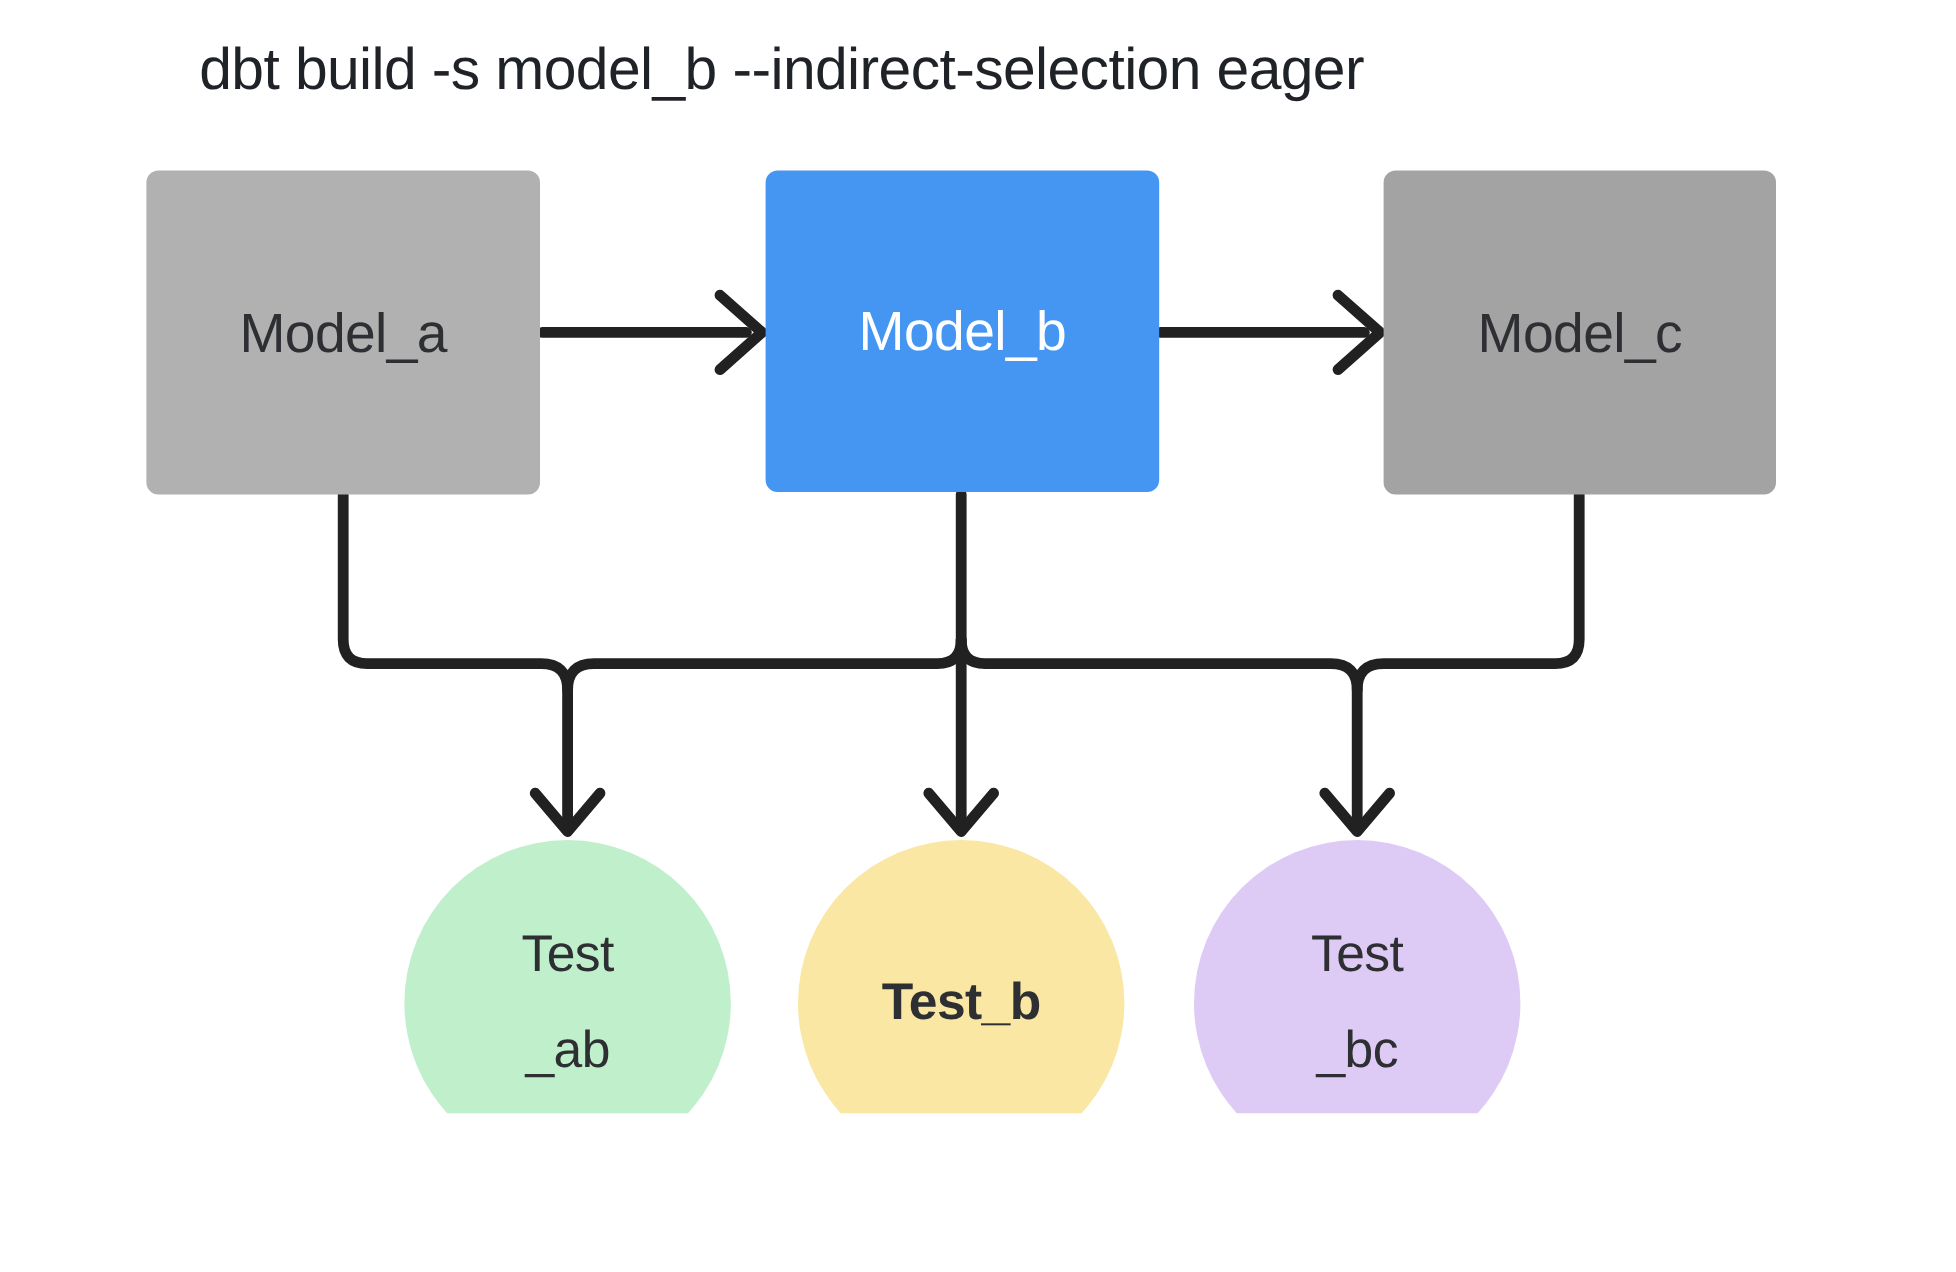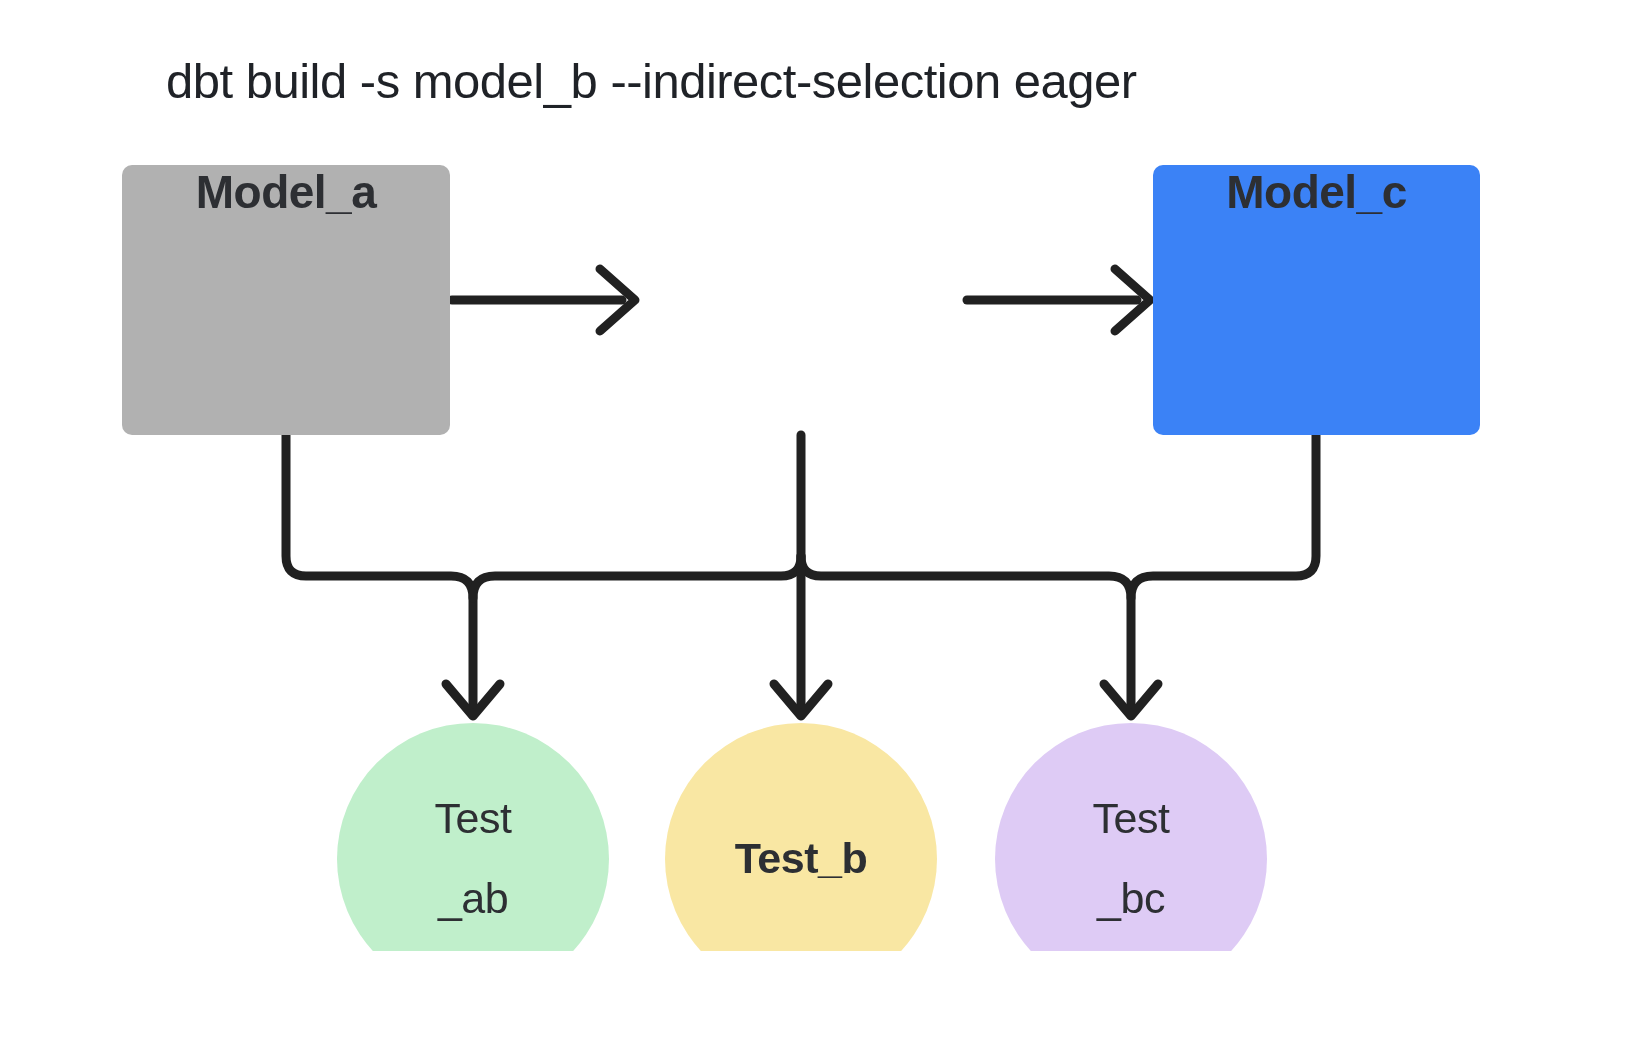--- a/index.html
+++ b/index.html
@@ -7,21 +7,20 @@
     padding: 0;
     background: var(--background, #ffffff);
     font-family: "Liberation Sans", "DejaVu Sans", sans-serif;
   }
   .canvas {
     position: relative;
     width: 1630px;
     height: 928px;
     background: var(--background, #ffffff);
     overflow: hidden;
-    margin-top: 23px;
   }
   .title {
     position: absolute;
     left: 166px;
     top: 30px;
     font-size: 49px;
     font-weight: 500;
     letter-spacing: -0.5px;
     color: var(--title-color, #1f2227);
     white-space: nowrap;
@@ -36,25 +35,25 @@
   .connectors path {
     fill: none;
     stroke: var(--connector, #212121);
     stroke-width: 9;
     stroke-linecap: round;
     stroke-linejoin: round;
   }
   .model-node {
     position: absolute;
     display: flex;
-    align-items: flex-start;
+    align-items: center;
     justify-content: center;
     border-radius: 10px;
     font-size: 46px;
-    font-weight: 700;
+    font-weight: 400;
     letter-spacing: -0.5px;
   }
   #node-model-a { left: 122px; top: 142px; width: 328px; height: 270px; }
   #node-model-b { left: 638px; top: 142px; width: 328px; height: 268px; }
   #node-model-c { left: 1153px; top: 142px; width: 327px; height: 270px; }
   .test-node {
     position: absolute;
     width: 272px;
     height: 272px;
     border-radius: 50%;
@@ -100,22 +99,25 @@
 
     <path d="M446 661 L473 693 L500 661"></path>
     <path d="M774 661 L801 693 L828 661"></path>
     <path d="M1104 661 L1131 693 L1158 661"></path>
   </svg>
 
   <div class="model-node" id="node-model-a" style="background: rgb(177, 177, 177); color: rgb(45, 47, 51);">
     <span>Model_a</span>
   </div>
 
+  <div class="model-node" id="node-model-b" style="background: rgb(69, 150, 243); color: rgb(255, 255, 255);">
+    <span>Model_b</span>
+  </div>
 
-  <div class="model-node" id="node-model-c" style="background: #3b82f6; color: rgb(45, 47, 51);">
+  <div class="model-node" id="node-model-c" style="background: #a3a3a3; color: rgb(45, 47, 51);">
     <span>Model_c</span>
   </div>
 
   <div class="test-node" id="node-test-ab" style="background: rgb(192, 239, 203);">
     <div class="test-label">
       <span>Test</span>
       <span>_ab</span>
     </div>
   </div>
 

